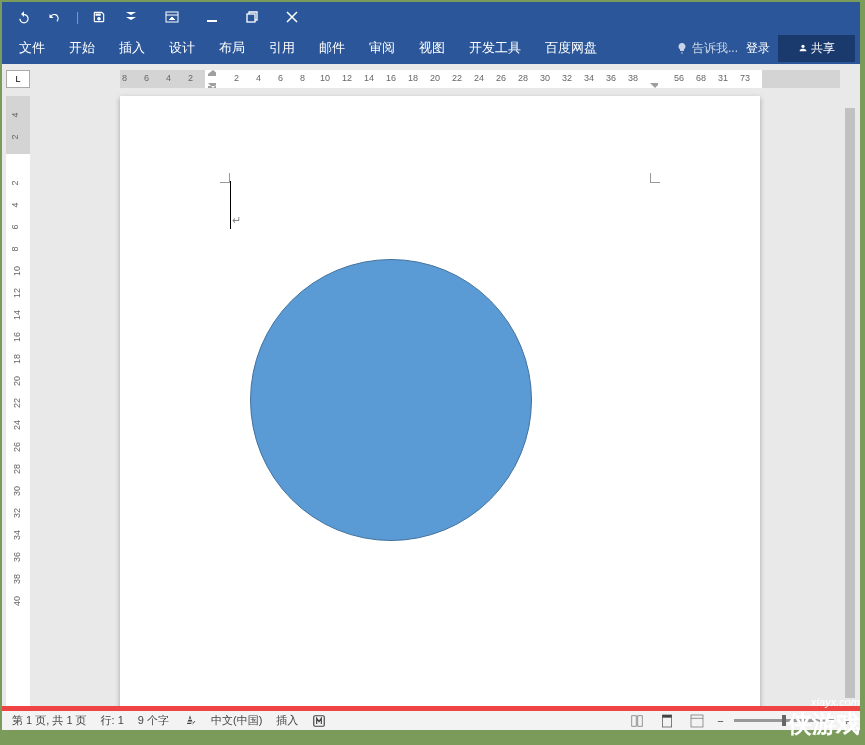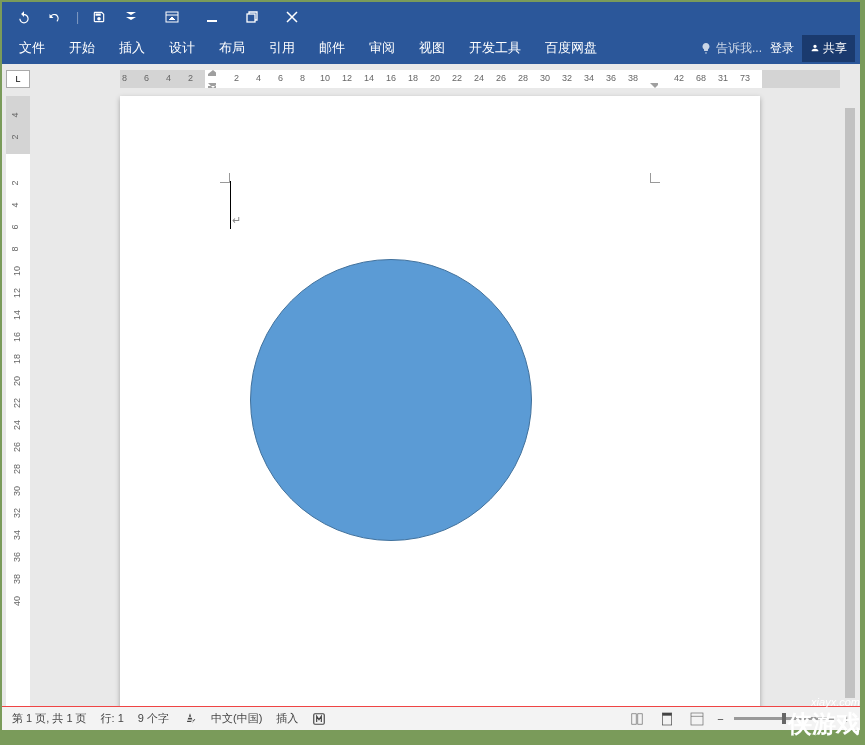--- a/index.html
+++ b/index.html
@@ -13,21 +13,21 @@
     .qa-btn svg { fill: white; }
     .title-center { flex: 1; text-align: center; }
     .title-right { display: flex; gap: 2px; padding-right: 5px; }
     .win-btn { width: 38px; height: 26px; display: flex; align-items: center; justify-content: center; cursor: pointer; color: white; }
     
     .ribbon-tabs { background: #2b579a; height: 32px; display: flex; align-items: center; color: white; font-size: 13px; padding-left: 5px; text-align: center; }
     .ribbon-tab { padding: 6px 12px; cursor: pointer; }
     .ribbon-right { margin-left: auto; display: flex; align-items: center; gap: 8px; padding-right: 5px; }
     .tell-me { color: rgba(255,255,255,0.75); font-size: 12px; display: flex; align-items: center; gap: 4px; }
     .login-link { font-size: 12px; cursor: pointer; }
-    .share-btn { background: #1a3a6e; padding: 5px 8px; font-size: 12px; display: flex; align-items: center; gap: 3px; cursor: pointer; }
+    .share-btn { background: #1a3a6e; padding: 5px 20px; font-size: 12px; display: flex; align-items: center; gap: 3px; cursor: pointer; }
     
     .ruler-area { background: #e9e9e9; height: 24px; display: flex; margin-top: 4px; }
     .tab-selector { width: 24px; height: 18px; background: white; border: 1px solid #aaa; margin: 2px 0 0 4px; display: flex; align-items: center; justify-content: center; font-size: 9px; }
     .h-ruler { flex: 1; background: white; height: 18px; margin: 2px 20px 0 90px; position: relative; font-size: 9px; color: #666; }
     .h-ruler-shade { position: absolute; background: #d4d4d4; height: 100%; left: 0; width: 85px; }
     .h-ruler-shade-r { position: absolute; background: #d4d4d4; height: 100%; right: 0; width: 78px; }
     .h-tick { position: absolute; top: 3px; font-size: 9px; }
     .h-marker { position: absolute; top: 0; width: 8px; height: 18px; }
     
     .content-area { display: flex; height: 638px; background: #e9e9e9; }
@@ -39,21 +39,21 @@
     .page { width: 640px; height: 630px; background: white; box-shadow: 0 2px 5px rgba(0,0,0,0.3); position: relative; }
     .margin-corner-tl { position: absolute; top: 77px; left: 100px; width: 10px; height: 10px; border-left: 1px solid #999; border-top: 1px solid #999; transform: rotate(180deg); }
     .margin-corner-tr { position: absolute; top: 77px; right: 100px; width: 10px; height: 10px; border-right: 1px solid #999; border-top: 1px solid #999; transform: rotate(180deg); }
     .cursor-line { position: absolute; top: 85px; left: 110px; width: 1px; height: 48px; background: black; }
     .para-mark { position: absolute; top: 118px; left: 112px; font-size: 11px; color: #888; }
     .circle-shape { position: absolute; top: 163px; left: 130px; width: 282px; height: 282px; border-radius: 50%; background: #5b9bd5; border: 1px solid #41719c; }
     
     .scrollbar-v { position: absolute; right: 2px; top: 90px; width: 16px; height: 615px; background: #e9e9e9; }
     .scroll-thumb-v { background: #c1c1c1; width: 10px; margin: 0 3px; height: 590px; margin-top: 16px; }
     
-    .status-bar { background: #f3f3f3; height: 24px; border-top: 1px solid #ef4444; display: flex; align-items: center; font-size: 11px; color: #444; padding: 0 10px; gap: 14px; position: absolute; bottom: 0; width: 100%; }
+    .status-bar { background: #f3f3f3; height: 24px; border-top: 5px solid #ef4444; display: flex; align-items: center; font-size: 11px; color: #444; padding: 0 10px; gap: 14px; position: absolute; bottom: 0; width: 100%; }
     .status-right { margin-left: auto; display: flex; gap: 10px; align-items: center; }
     .view-btn { width: 20px; height: 16px; cursor: pointer; }
     .zoom-slider { width: 100px; height: 3px; background: #999; position: relative; }
     
     .watermark { position: absolute; right: 5px; bottom: 5px; color: white; font-size: 11px; text-align: right; font-style: italic; pointer-events: none; }
     .watermark .big { font-size: 24px; font-weight: bold; font-style: normal; }
   </style>
 </head>
 <body>
 
@@ -160,21 +160,21 @@
       <span class="h-tick" style="left:310px">20</span>
       <span class="h-tick" style="left:332px">22</span>
       <span class="h-tick" style="left:354px">24</span>
       <span class="h-tick" style="left:376px">26</span>
       <span class="h-tick" style="left:398px">28</span>
       <span class="h-tick" style="left:420px">30</span>
       <span class="h-tick" style="left:442px">32</span>
       <span class="h-tick" style="left:464px">34</span>
       <span class="h-tick" style="left:486px">36</span>
       <span class="h-tick" style="left:508px">38</span>
-      <span class="h-tick" style="left:554px">42</span>
+      <span class="h-tick" style="left:554px">56</span>
       <span class="h-tick" style="left:576px">68</span>
       <span class="h-tick" style="left:598px">31</span>
       <span class="h-tick" style="left:620px">73</span>
       <svg class="h-marker" style="left:88px" width="10" height="18">
           <path d="M0 4l5-4 5 4v2H0z M0 13h10l-5 5z M0 18h10v-2H0z" fill="#9f9f9f"></path>
         </svg>
       <svg class="h-marker" style="left:530px" width="10" height="18">
           <path d="M0 13h10l-5 5z" fill="#9f9f9f"></path>
         </svg>
     </div>

